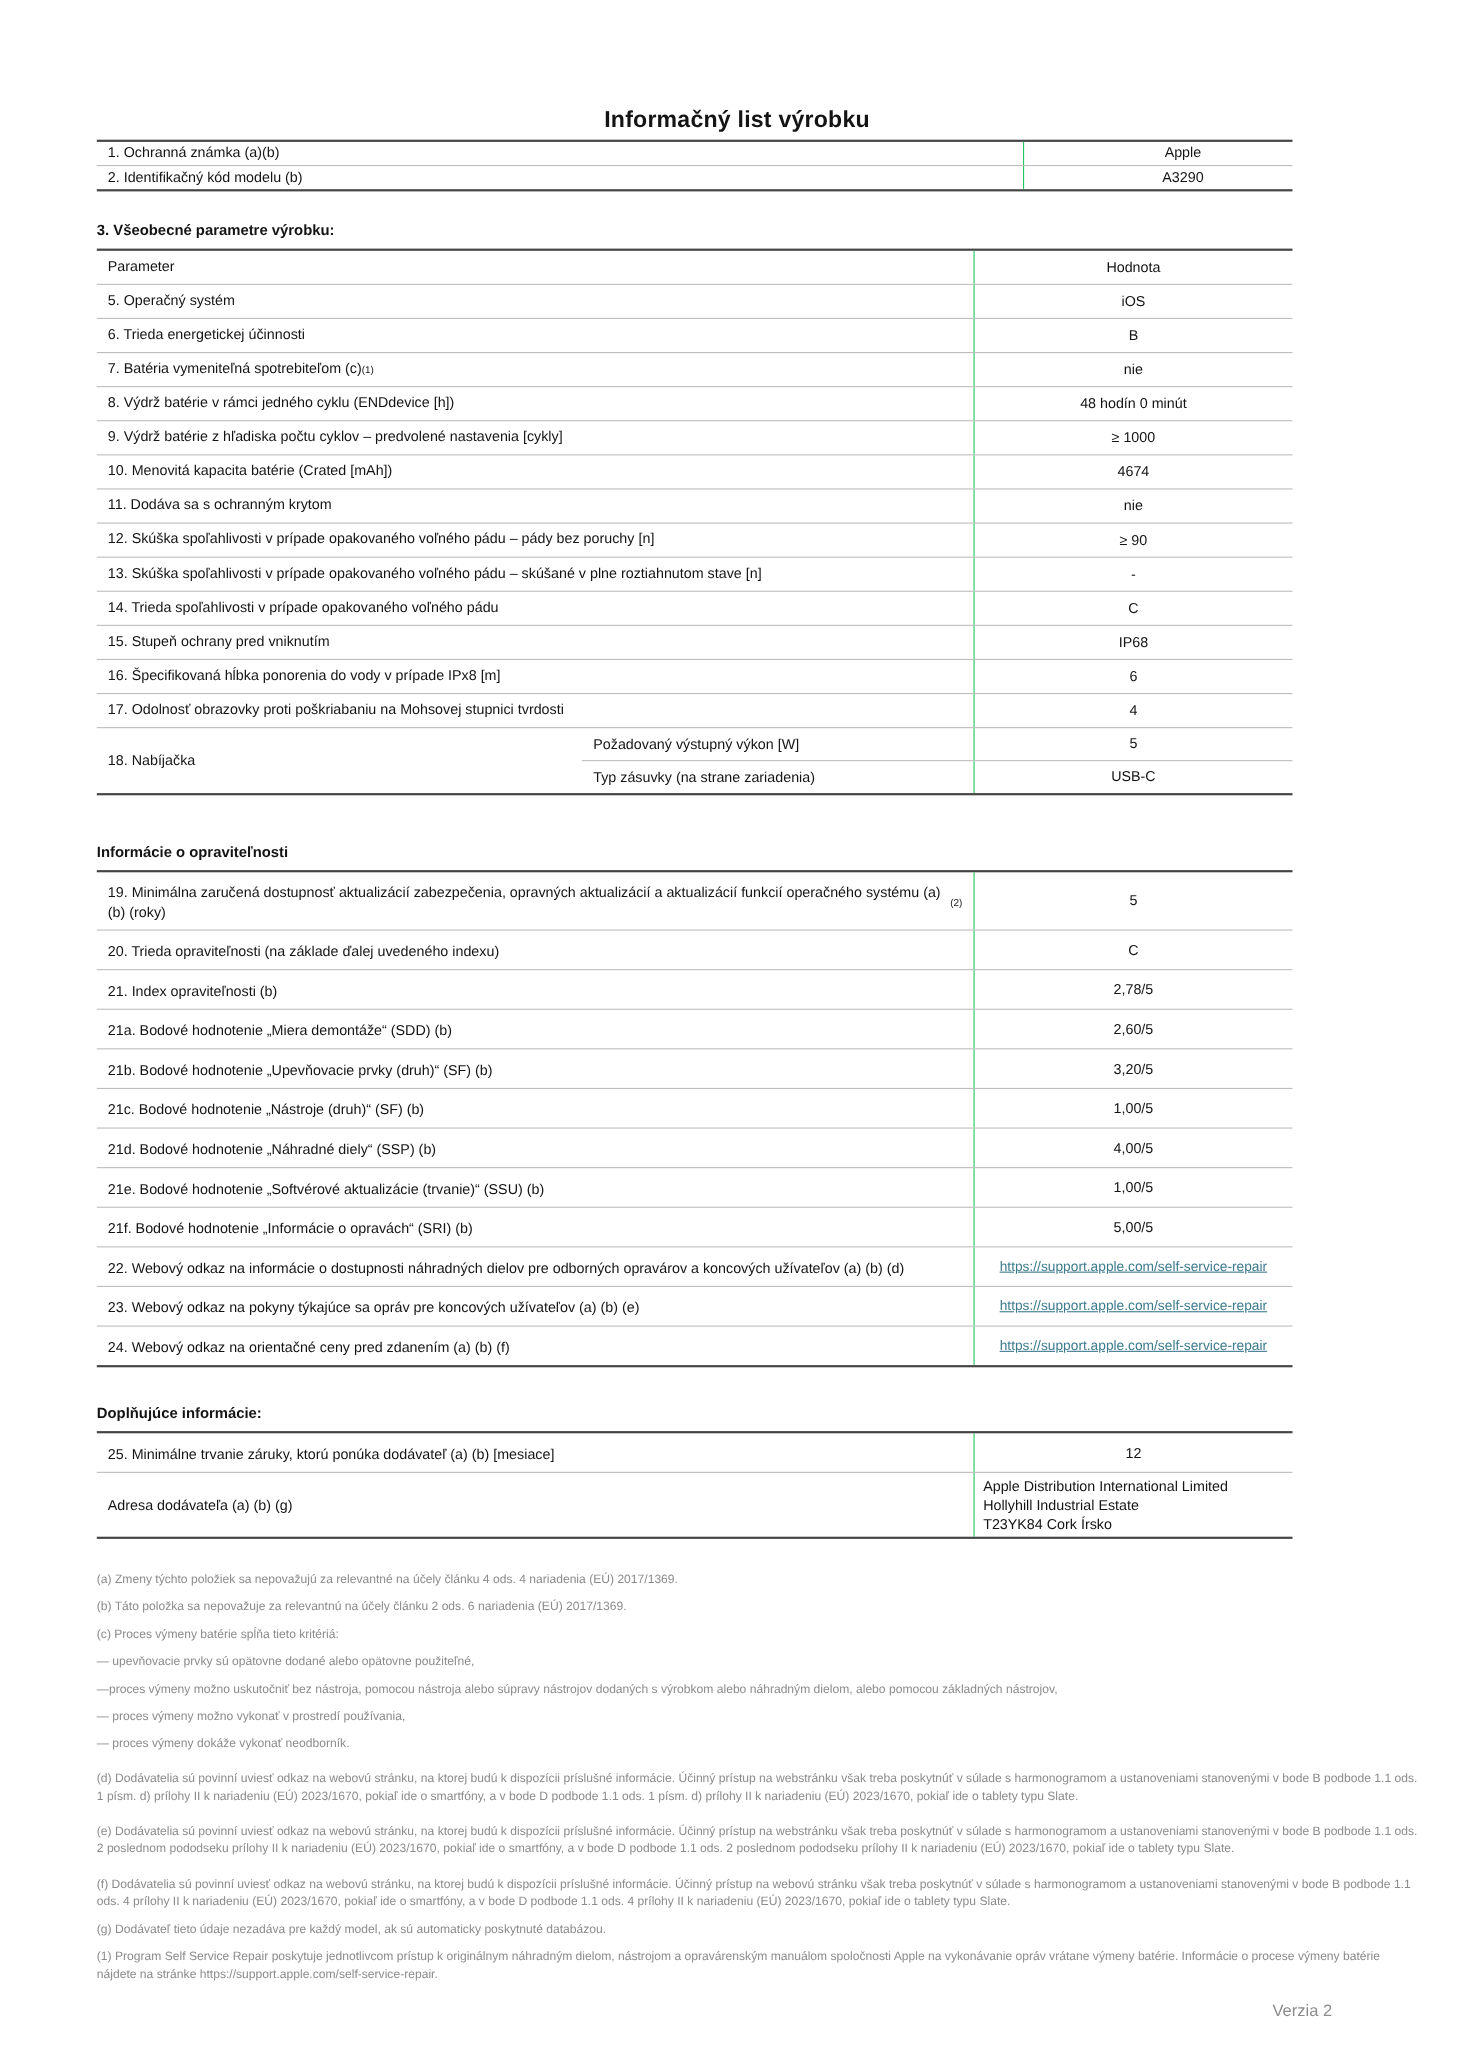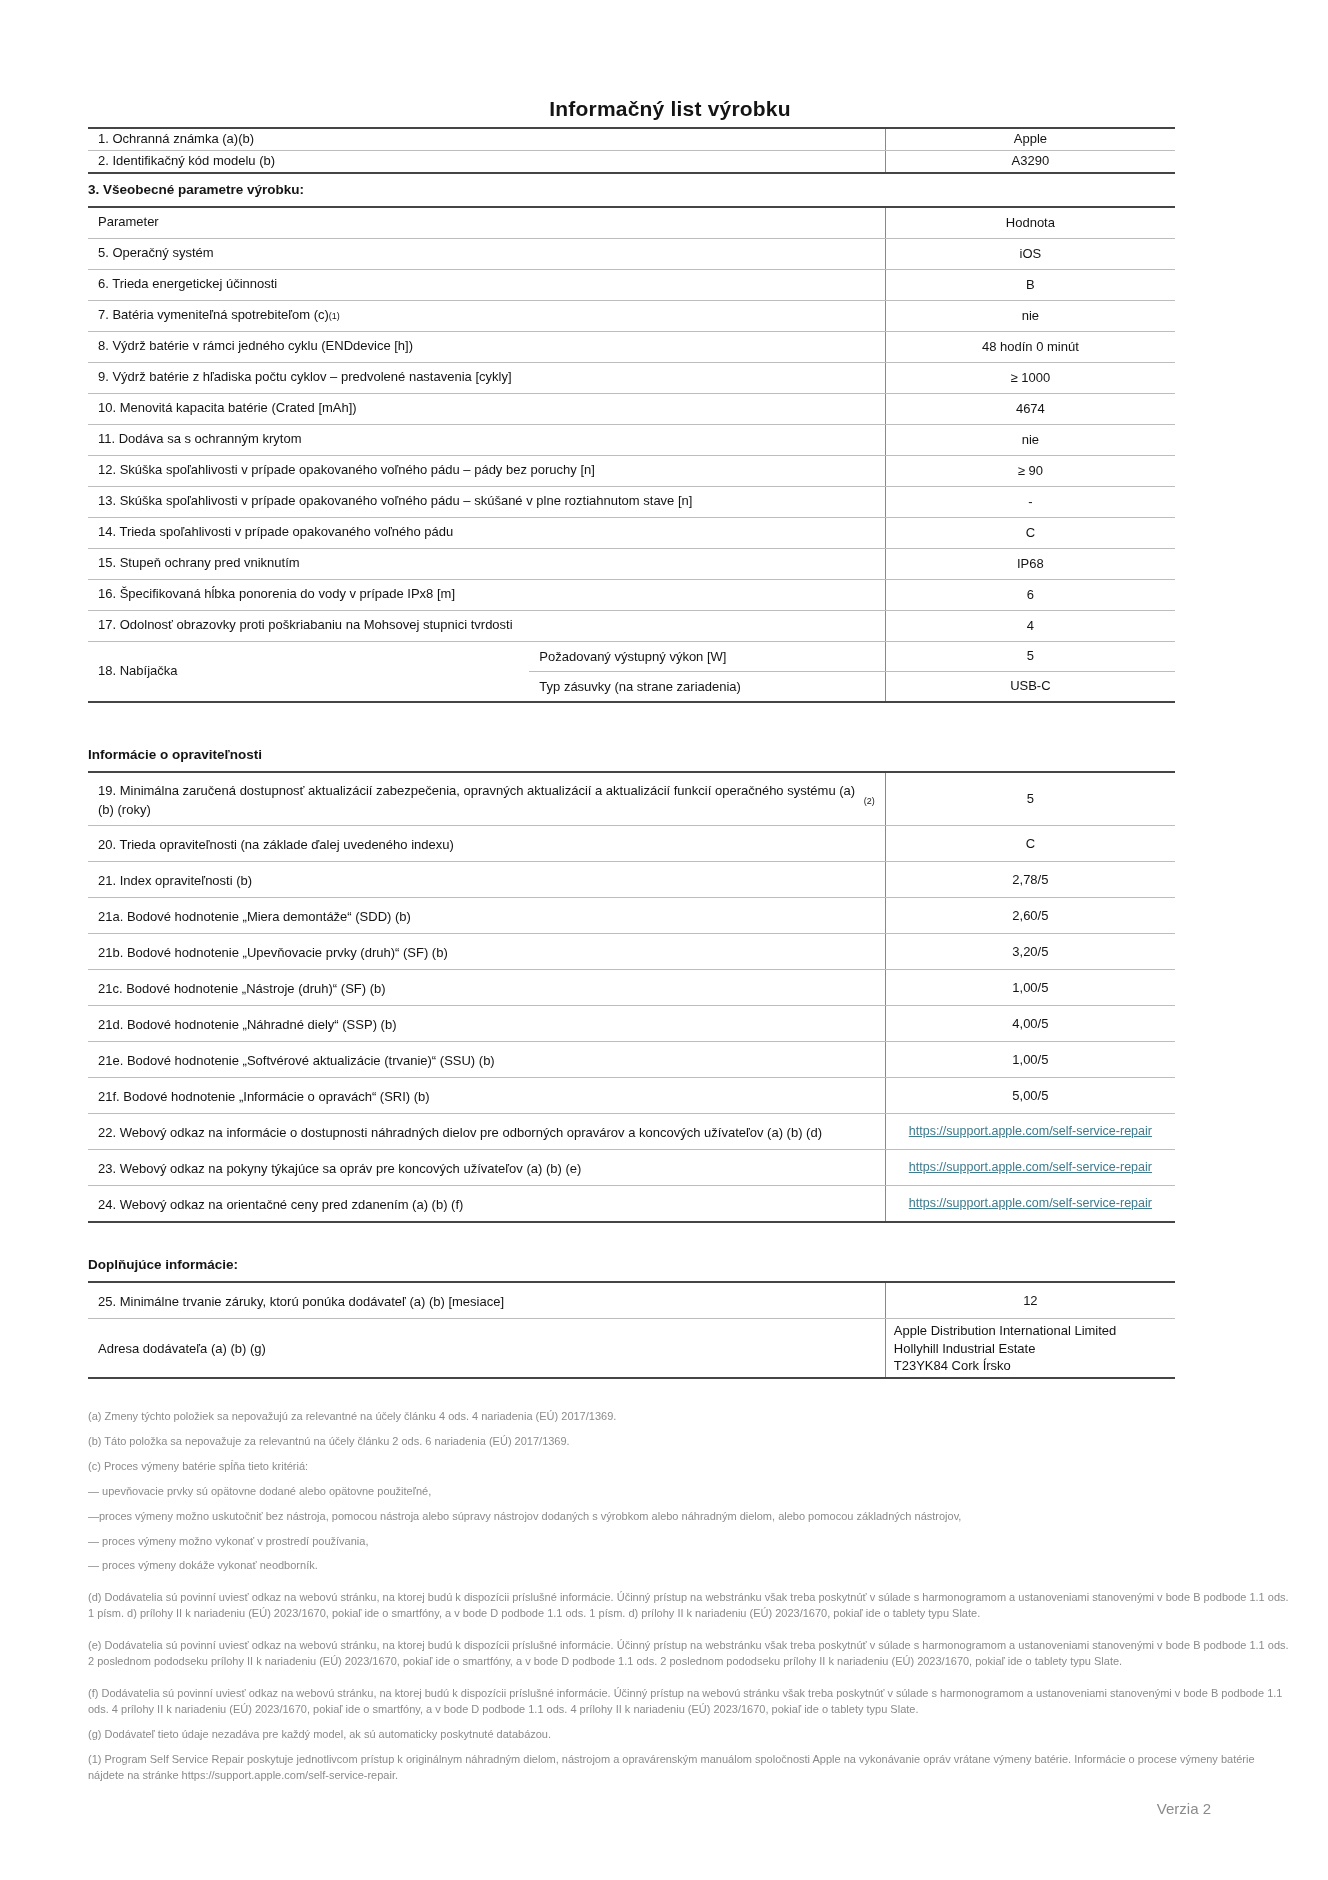--- a/index.html
+++ b/index.html
@@ -21,24 +21,24 @@
   .row + .row { border-top:1px solid #bdbdbd; }
   .cell { display:flex; align-items:center; }
   .cell-label { padding:3px 10px; line-height:1.45; }
   .cell-value {
     border-left:1px solid #22c55e; justify-content:center;
     text-align:center; padding:3px 8px; line-height:1.4;
   }
   .cell-value.left { justify-content:flex-start; text-align:left; }
   sup { font-size:9px; line-height:0; }
 
-  .tbl-id .row { min-height:18px; }
+  .tbl-id .row { min-height:18px;gap:45px; }
   .tbl-id .cell-label, .tbl-id .cell-value { padding-top:1px; padding-bottom:1px; }
 
-  .section-heading { margin:8px 0 9px 88px; font-size:13.5px; font-weight:bold; }
+  .section-heading { margin:28px 0 9px 88px; font-size:13.5px; font-weight:bold; }
   .h-repair { margin-top:44px; }
   .h-additional { margin-top:34px; }
 
   .tbl-general .row { min-height:30px; }
 
   .charger-row { grid-template-columns:40.6% 59.4%; }
   .charger-sub { display:flex; flex-direction:column; }
   .charger-subrow { display:grid; grid-template-columns:55.05% 44.95%; min-height:29px; flex:1; }
   .charger-subrow + .charger-subrow { border-top:1px solid #bdbdbd; }
   .cell-sublabel { padding:3px 10px; }

